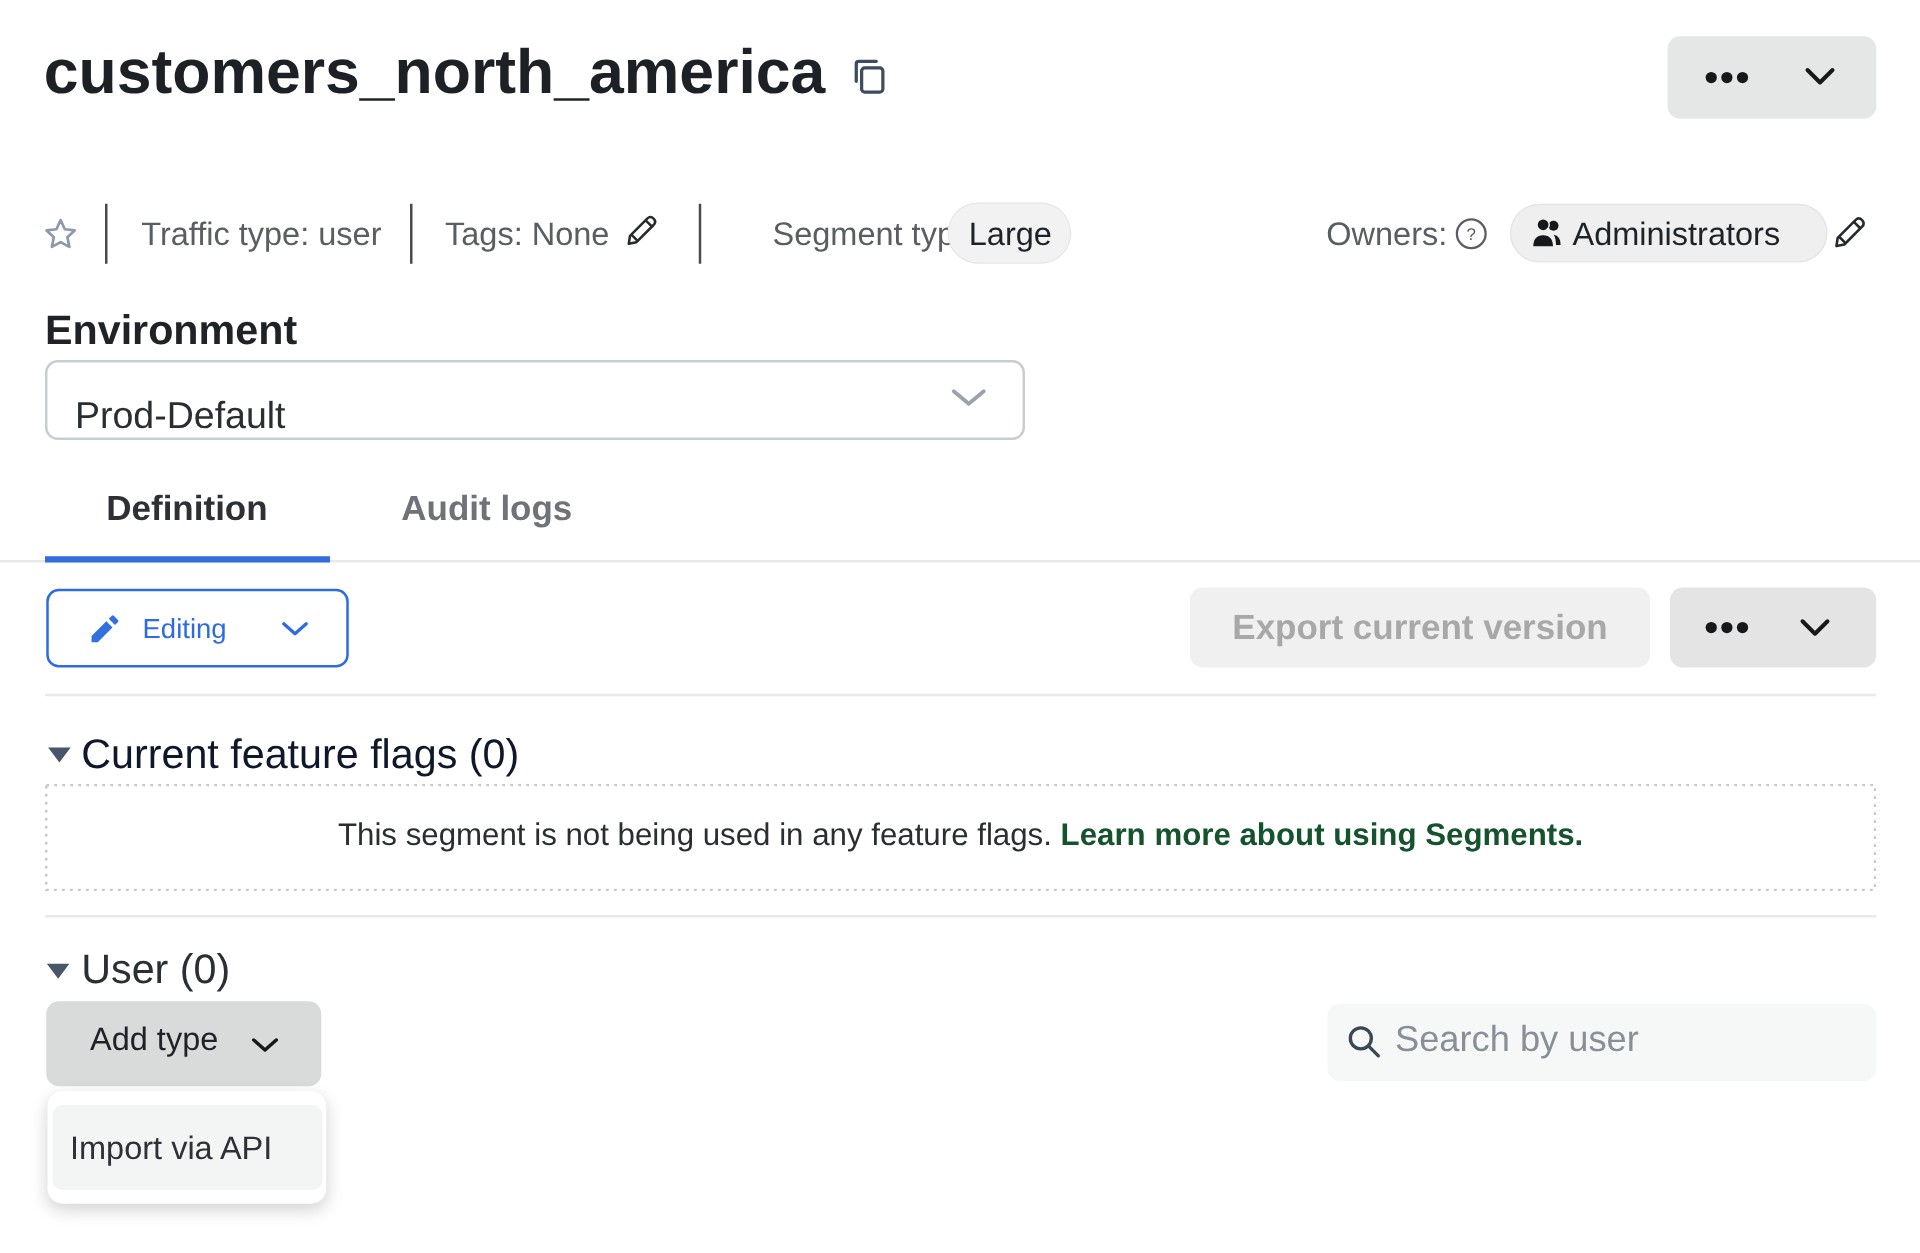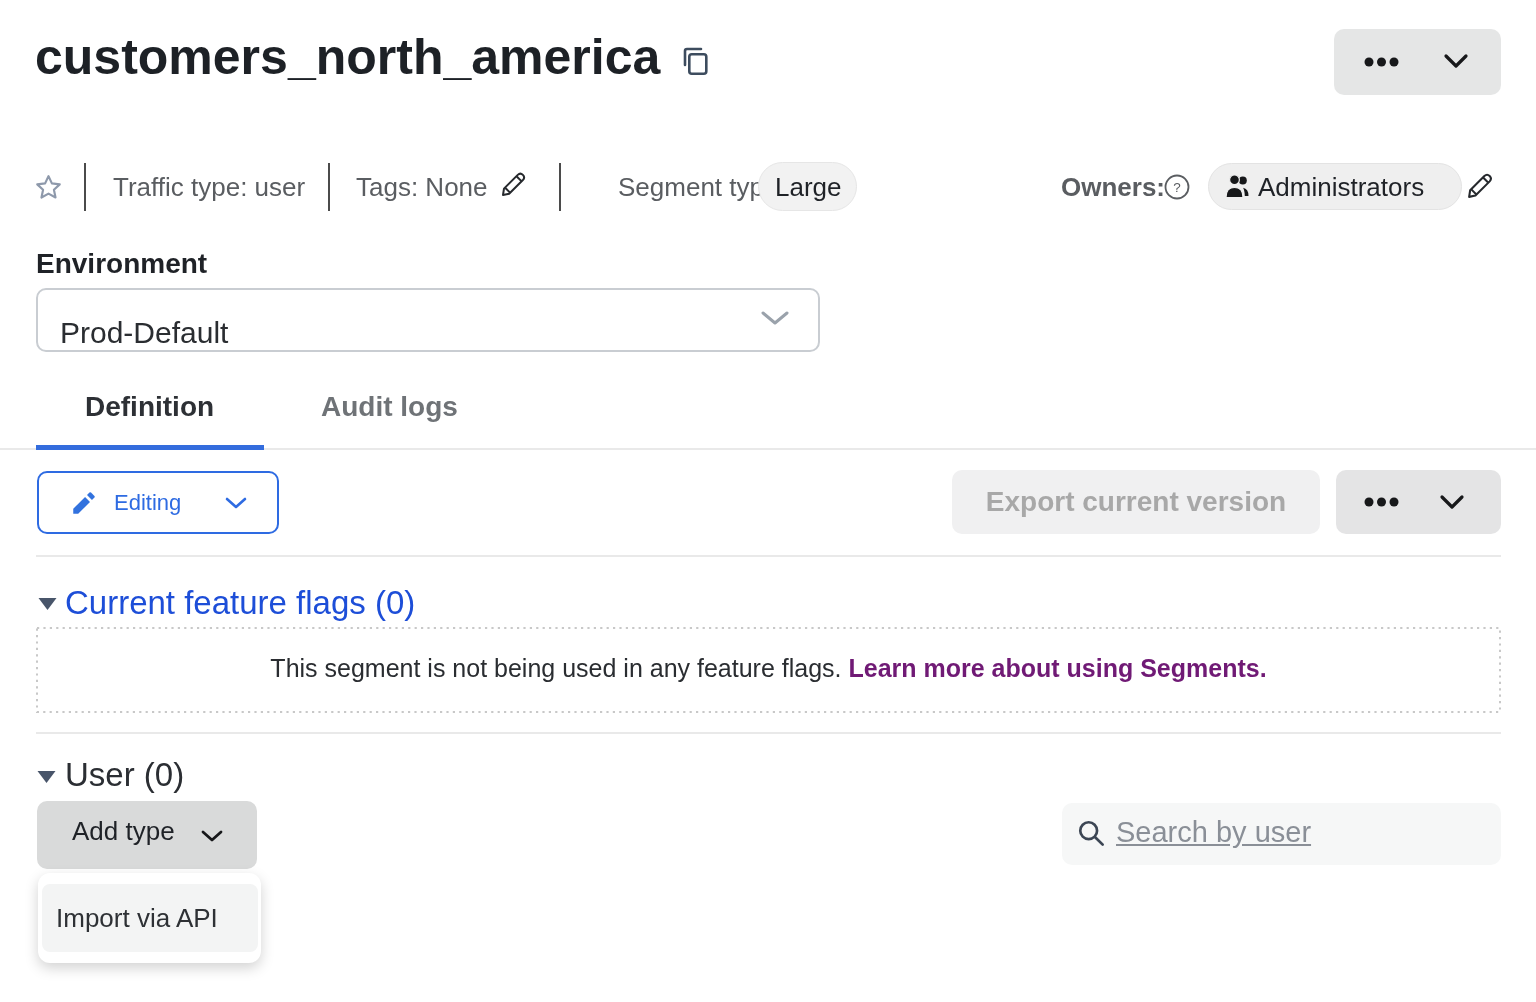--- a/index.html
+++ b/index.html
@@ -36,40 +36,40 @@
   <svg class="abs" style="left:499px; top:169px;" width="30" height="30" viewBox="0 0 24 24">
     <path d="M4 15.7 L15 4.7 Q17.1 2.7 19.1 4.7 Q21.1 6.7 19.1 8.8 L8.1 19.8 L3.2 20.8 Z" fill="none" stroke="#26292d" stroke-width="1.6" stroke-linejoin="round"></path>
     <path d="M14 5.8 L18.1 9.9" fill="none" stroke="#26292d" stroke-width="1.6"></path>
     <path d="M4.9 15.0 L9 19.1" fill="none" stroke="#26292d" stroke-width="1.6"></path>
   </svg>
   <div class="abs" style="left:559px; top:163px; width:2px; height:48px; background:#4b4b4b;"></div>
   <div class="abs" style="left:586px; top:174px; font-size:26px; line-height:26px; color:#5a5d61;margin-left:32px;">Segment type:</div>
   <div class="abs" style="left:758px; top:162px; width:99px; height:49px; background:#f2f2f2; border:1px solid #e6e6e6; border-radius:25px;"></div>
   <div class="abs" style="left:775px; top:174px; font-size:26px; line-height:26px; color:#1f2227;">Large</div>
 
-  <div class="abs" style="left:1061px; top:174px; font-size:26px; line-height:26px; color:#5a5d61;font-weight:bold;">Owners:</div>
+  <div class="abs" style="left:1061px; top:174px; font-size:26px; line-height:26px; color:#5a5d61;">Owners:</div>
   <svg class="abs" style="left:1164px; top:174px;" width="26" height="26" viewBox="0 0 26 26">
     <circle cx="13" cy="13" r="11.5" fill="none" stroke="#5a5d61" stroke-width="1.8"></circle>
     <text x="13" y="18" font-size="13.5" fill="#5a5d61" text-anchor="middle" font-family="Liberation Sans">?</text>
   </svg>
   <div class="abs" style="left:1208px; top:163px; width:254px; height:47px; background:#efefef; border:1px solid #e3e3e3; border-radius:24px;"></div>
   <svg class="abs" style="left:1223px; top:173px;" width="28" height="28" viewBox="0 0 28 28">
     <circle cx="19.8" cy="7.6" r="4.0" fill="#17181a"></circle>
     <path d="M20 14.8 Q25.5 15.8 25.5 23 L21.8 23 Q21.6 17 20 14.8 Z" fill="#17181a"></path>
     <circle cx="11.5" cy="6.8" r="4.9" fill="#17181a" stroke="#efefef" stroke-width="1.2"></circle>
     <path d="M3 24.5 Q3 14.5 11.5 14.5 Q20 14.5 20 24.5 Z" fill="#17181a" stroke="#efefef" stroke-width="1.2"></path>
   </svg>
   <div class="abs" style="left:1258px; top:174px; font-size:26px; line-height:26px; color:#1f2227;">Administrators</div>
   <svg class="abs" style="left:1465px; top:170px;" width="31" height="31" viewBox="0 0 24 24">
     <path d="M4 15.7 L15 4.7 Q17.1 2.7 19.1 4.7 Q21.1 6.7 19.1 8.8 L8.1 19.8 L3.2 20.8 Z" fill="none" stroke="#26292d" stroke-width="1.6" stroke-linejoin="round"></path>
     <path d="M14 5.8 L18.1 9.9" fill="none" stroke="#26292d" stroke-width="1.6"></path>
     <path d="M4.9 15.0 L9 19.1" fill="none" stroke="#26292d" stroke-width="1.6"></path>
   </svg>
 
-  <div class="abs" style="left:36px; top:250px; font-size:28px; line-height:28px; font-weight:bold; color:#1f2227;">Environment</div>
+  <div class="abs" style="left:36px; top:250px; font-size:33px; line-height:28px; font-weight:bold; color:#1f2227;">Environment</div>
   <div class="abs" style="left:36px; top:288px; width:784px; height:64px; border:2px solid #c9cdd2; border-radius:10px; background:#fff;"></div>
   <div class="abs" style="left:60px; top:305px; font-size:30px; line-height:30px; color:#2a2d31;margin-top:13px;">Prod-Default</div>
   <svg class="abs" style="left:760px; top:310px;" width="30" height="16" viewBox="0 0 30 16">
     <polyline points="3,3 15,13 27,3" fill="none" stroke="#9aa2ab" stroke-width="3" stroke-linecap="round" stroke-linejoin="round"></polyline>
   </svg>
 
   <div class="abs" style="left:85px; top:393px; font-size:28px; line-height:28px; font-weight:bold; color:#2d3035;">Definition</div>
   <div class="abs" style="left:321px; top:393px; font-size:28px; line-height:28px; font-weight:bold; color:#6f7377;">Audit logs</div>
   <div class="abs" style="left:0px; top:448px; width:1536px; height:2px; background:#e9e9e9;"></div>
   <div class="abs" style="left:36px; top:445px; width:228px; height:5px; background:#336cdd;"></div>
@@ -92,25 +92,25 @@
     <circle cx="45.5" cy="32" r="4.5" fill="#17181a"></circle>
     <circle cx="58" cy="32" r="4.5" fill="#17181a"></circle>
     <polyline points="106,27 116,37 126,27" fill="none" stroke="#17181a" stroke-width="3.2" stroke-linecap="round" stroke-linejoin="round"></polyline>
   </svg>
 
   <div class="abs" style="left:36px; top:555px; width:1465px; height:2px; background:#e9e9e9;"></div>
 
   <svg class="abs" style="left:37px; top:597px;" width="21" height="14" viewBox="0 0 20 14">
     <path d="M1 1 L19 1 L10 13 Z" fill="#48556a"></path>
   </svg>
-  <div class="abs" style="left:65px; top:586px; font-size:33px; line-height:33px; color:#1d4ed8;">Current feature flags (0)</div>
+  <div class="abs" style="left:65px; top:586px; font-size:33px; line-height:33px; color:#0f172a;">Current feature flags (0)</div>
   <svg class="abs" style="left:36px; top:627px;" width="1465" height="86" viewBox="0 0 1465 86">
     <rect x="1" y="1" width="1463" height="84" fill="#fff" stroke="#c8c8c8" stroke-width="2" stroke-dasharray="2.2 4.2"></rect>
   </svg>
-  <div class="abs" style="left:36px; top:656px; width:1465px; font-size:25px; line-height:25px; color:#2a2d31; text-align:center;">This segment is not being used in any feature flags. <span style="color:#701a75; font-weight:bold;text-align:center;">Learn more about using Segments.</span></div>
+  <div class="abs" style="left:36px; top:656px; width:1465px; font-size:25px; line-height:25px; color:#2a2d31; text-align:center;">This segment is not being used in any feature flags. <span style="color:#14532d; font-weight:bold;text-align:center;">Learn more about using Segments.</span></div>
 
   <div class="abs" style="left:36px; top:732px; width:1465px; height:2px; background:#e9e9e9;"></div>
 
   <svg class="abs" style="left:36px; top:770px;" width="21" height="14" viewBox="0 0 20 14">
     <path d="M1 1 L19 1 L10 13 Z" fill="#48556a"></path>
   </svg>
   <div class="abs" style="left:65px; top:758px; font-size:33px; line-height:33px; color:#2b2e33;">User (0)</div>
 
   <div class="abs" style="left:37px; top:801px; width:220px; height:68px; background:#d9dada; border-radius:10px;"></div>
   <div class="abs" style="left:72px; top:818px; font-size:26px; line-height:26px; color:#1f2227;">Add type</div>
@@ -120,15 +120,15 @@
 
   <div class="abs" style="left:38px; top:873px; width:223px; height:90px; background:#fff; border-radius:12px; box-shadow:0 5px 14px rgba(0,0,0,0.18);"></div>
   <div class="abs" style="left:42px; top:884px; width:216px; height:68px; background:#f3f4f4; border-radius:8px;"></div>
   <div class="abs" style="left:56px; top:906px; font-size:26px; line-height:25px; color:#2e3135;">Import via API</div>
 
   <div class="abs" style="left:1062px; top:803px; width:439px; height:62px; background:#f6f7f7; border-radius:10px;"></div>
   <svg class="abs" style="left:1076px; top:818px;" width="32" height="32" viewBox="0 0 24 24">
     <circle cx="9.5" cy="9.5" r="6.3" fill="none" stroke="#3c4654" stroke-width="2"></circle>
     <path d="M14.2 14.2 L20 20" fill="none" stroke="#3c4654" stroke-width="2" stroke-linecap="round"></path>
   </svg>
-  <div class="abs" style="left:1116px; top:818px; font-size:29px; line-height:29px; color:#8a8f97;text-decoration:underline;">Search by user</div>
+  <div class="abs" style="left:1116px; top:818px; font-size:29px; line-height:29px; color:#8a8f97;">Search by user</div>
 
 </div>
 
 </body></html>

